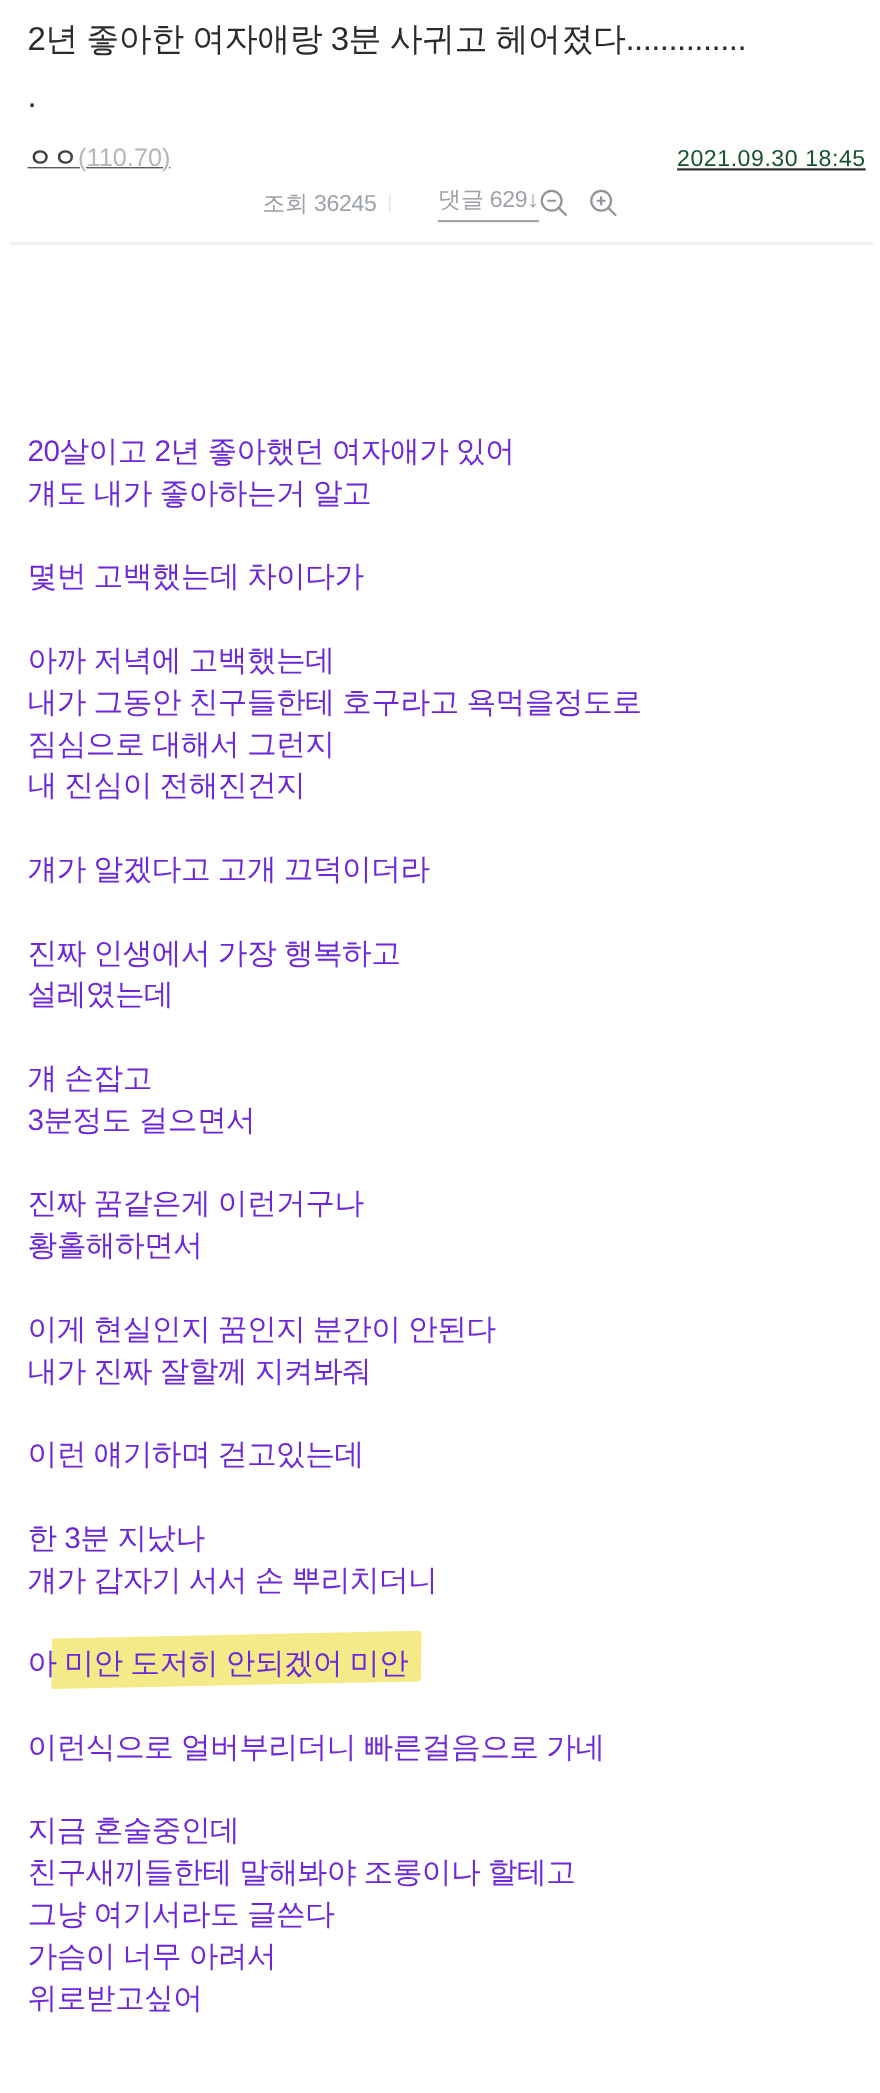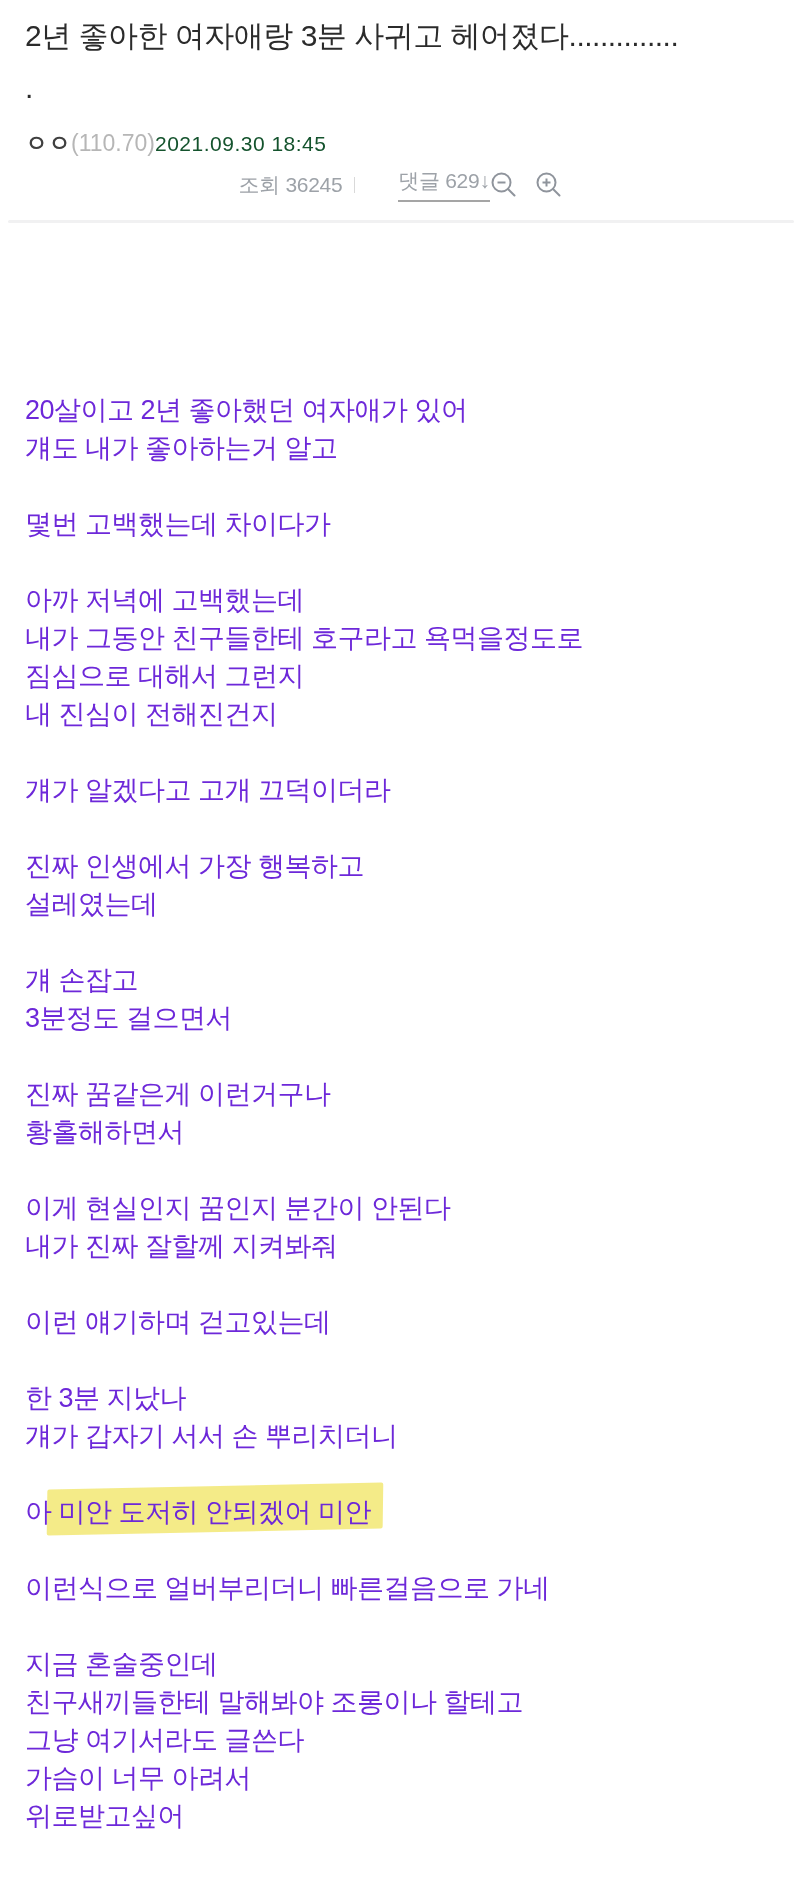--- a/index.html
+++ b/index.html
@@ -26,23 +26,24 @@
     font-weight: 500;
     color: #2b2b2b;
     line-height: 52px;
     letter-spacing: -0.5px;
     word-break: break-all;
   }
   .title .t-line { display: block; }
 
   .author-row {
     display: flex;
-    justify-content: flex-start;
+    justify-content: space-between;
     align-items: baseline;
     margin-top: 14px;
+    text-decoration: underline;
   }
   .author-name {
     font-size: 23px;
     font-weight: 700;
     color: #3f3f3f;
     letter-spacing: 0;
   }
   .author-ip {
     font-size: 23px;
     font-weight: 400;

